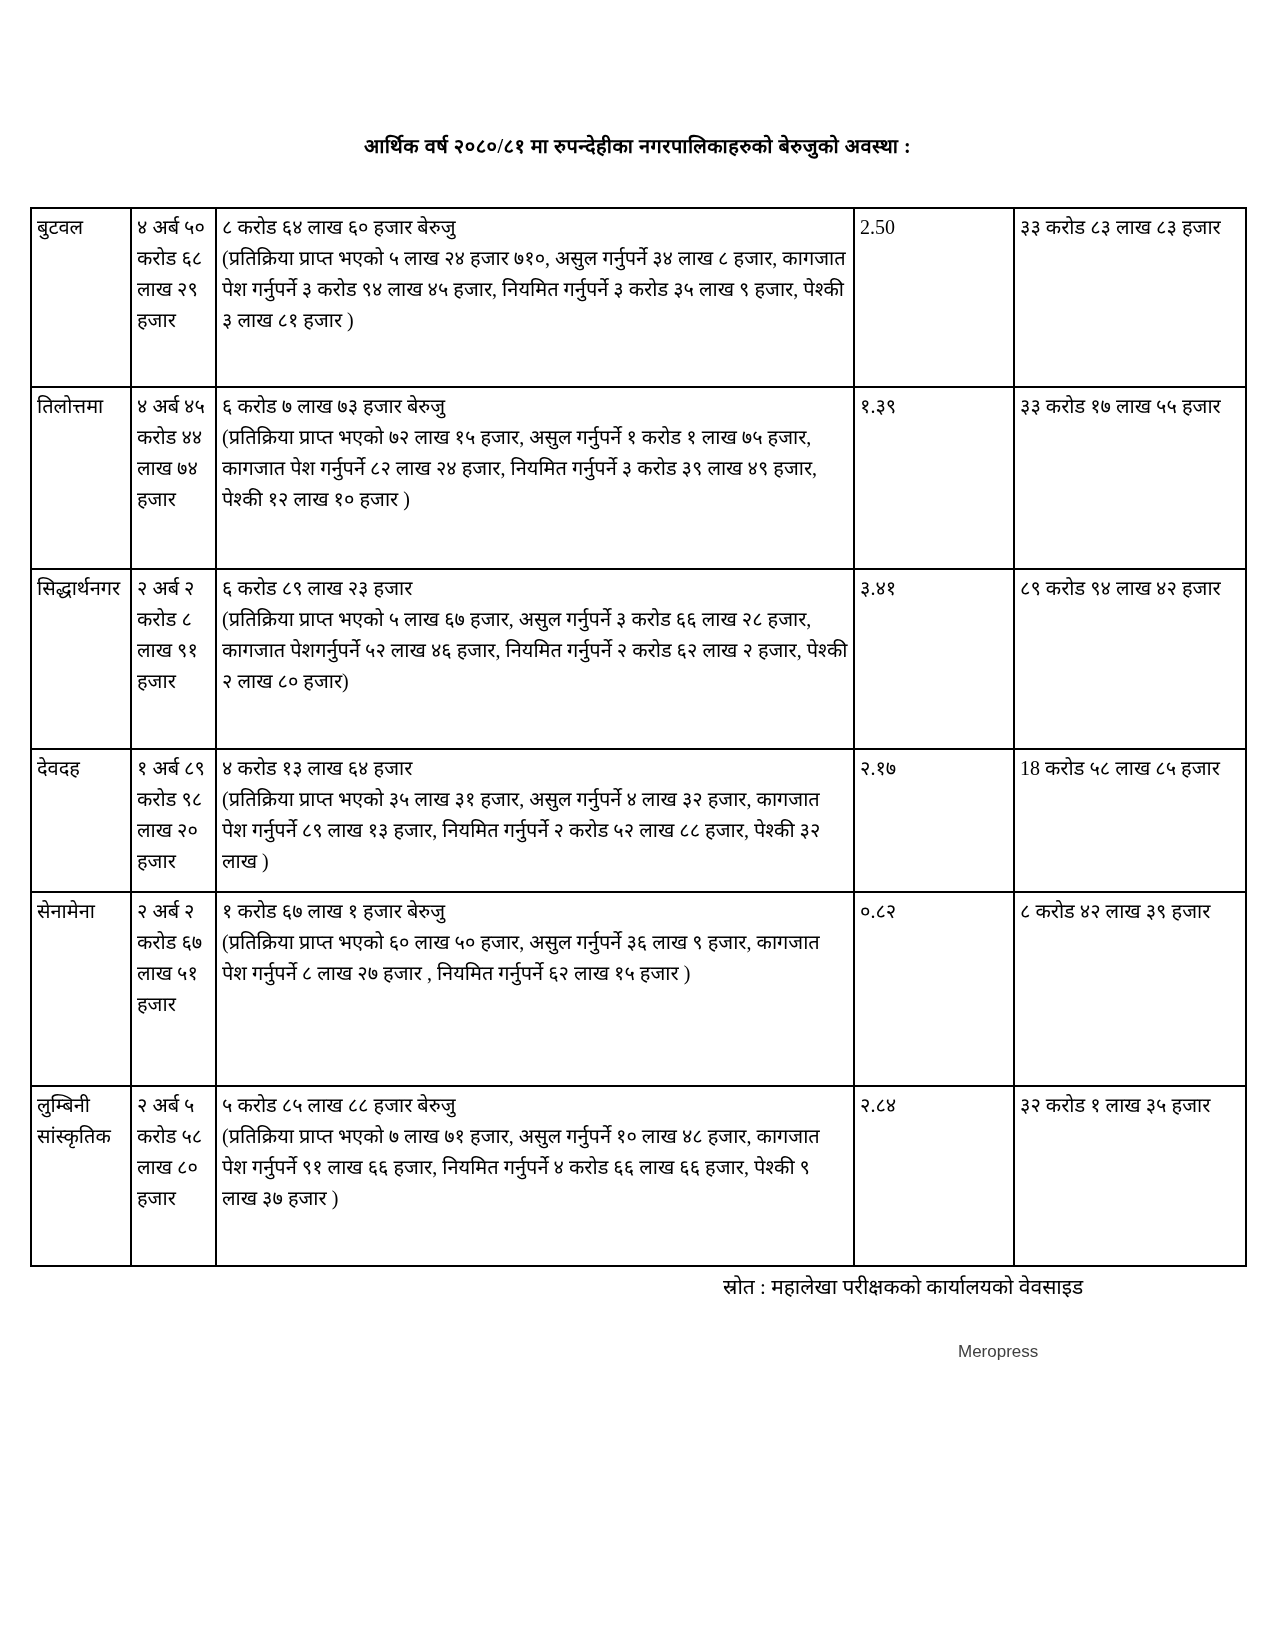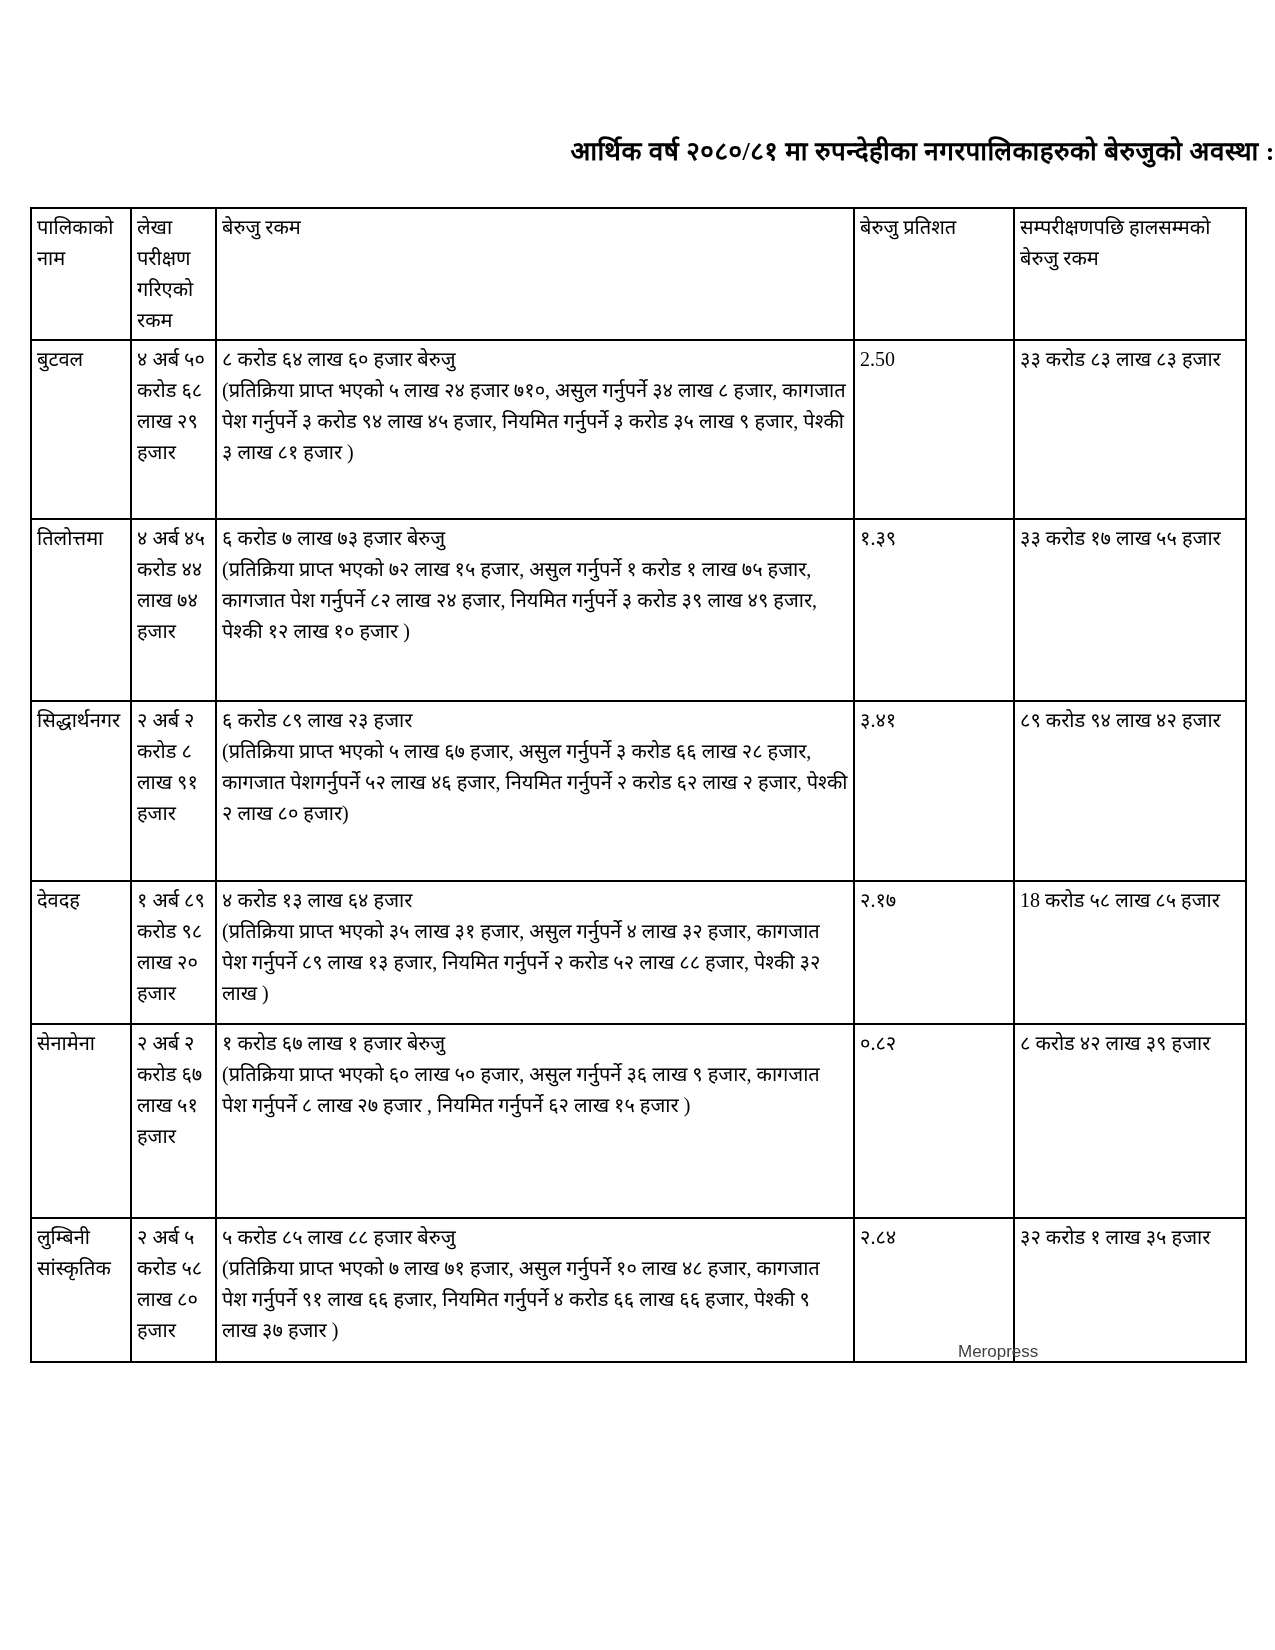--- a/index.html
+++ b/index.html
@@ -10,22 +10,22 @@
     height: 1650px;
     background: #ffffff;
     font-family: "Liberation Serif", "DejaVu Serif", serif;
     color: #000000;
   }
   .title {
     position: absolute;
     top: 132px;
     left: 0;
     width: 100%;
-    text-align: right;
-    font-size: 26px;
+    text-align: center;
+    font-size: 20px;
     font-weight: 600;
     letter-spacing: 0.5px;
   }
   table.report {
     position: absolute;
     top: 207px;
     left: 30px;
     width: 1215px;
     border-collapse: collapse;
     table-layout: fixed;
@@ -39,21 +39,21 @@
     padding: 3px 5px;
     text-align: left;
     overflow: hidden;
   }
   tr.hdr { height: 68px; }
   tr.r0 { height: 179px; }
   tr.r1 { height: 182px; }
   tr.r2 { height: 180px; }
   tr.r3 { height: 143px; }
   tr.r4 { height: 194px; }
-  tr.r5 { height: 144px; }
+  tr.r5 { height: 180px; }
   th.c1 { text-align: center; }
   td.c2, th.c2 { padding-left: 9px; padding-right: 12px; white-space: pre-line; font-size: 21px; }
   td.c3, th.c3 { padding-left: 12px; }
   td.c4, th.c4 { padding-left: 12px; line-height: 33px; }
   td.c0, td.c1 { line-height: 32px; }
   td.c1 { padding-left: 8px; }
   .source {
     position: absolute;
     top: 1272px;
     left: 723px;
@@ -77,27 +77,20 @@
 
   <table class="report">
     <colgroup>
       <col style="width:100px">
       <col style="width:85px">
       <col style="width:638px">
       <col style="width:160px">
       <col style="width:232px">
     </colgroup>
     <tbody>
-        <tr class="hdr">
-      <th class="c0">पालिकाको नाम</th>
-      <th class="c1">लेखा परीक्षण गरिएको रकम</th>
-      <th class="c2">बेरुजु रकम</th>
-      <th class="c3">बेरुजु प्रतिशत</th>
-      <th class="c4">सम्परीक्षणपछि हालसम्मको बेरुजु रकम</th>
-    </tr>
     <tr class="r0">
       <td class="c0">बुटवल</td>
       <td class="c1">४ अर्ब ५० करोड ६८ लाख २९ हजार</td>
       <td class="c2">८ करोड ६४ लाख ६० हजार बेरुजु
 (प्रतिक्रिया प्राप्त भएको ५ लाख २४ हजार ७१०, असुल गर्नुपर्ने ३४ लाख ८ हजार, कागजात पेश गर्नुपर्ने ३ करोड ९४ लाख ४५ हजार, नियमित गर्नुपर्ने ३ करोड ३५ लाख ९ हजार, पेश्की ३ लाख ८१ हजार )</td>
       <td class="c3">2.50</td>
       <td class="c4">३३ करोड ८३ लाख ८३ हजार</td>
     </tr>
     <tr class="r1">
       <td class="c0">तिलोत्तमा</td>
@@ -135,16 +128,17 @@
       <td class="c0">लुम्बिनी सांस्कृतिक</td>
       <td class="c1">२ अर्ब ५ करोड ५८ लाख ८० हजार</td>
       <td class="c2">५ करोड ८५ लाख ८८ हजार बेरुजु
 (प्रतिक्रिया प्राप्त भएको ७ लाख ७१ हजार, असुल गर्नुपर्ने १० लाख ४८ हजार,  कागजात पेश गर्नुपर्ने ९१ लाख ६६ हजार, नियमित गर्नुपर्ने ४ करोड ६६ लाख ६६ हजार, पेश्की ९ लाख ३७ हजार )</td>
       <td class="c3">२.८४</td>
       <td class="c4">३२ करोड १ लाख ३५ हजार</td>
     </tr>
   </tbody>
     </table>
 
+  <div class="source">स्रोत : महालेखा परीक्षकको कार्यालयको वेवसाइड</div>
 
   <div class="watermark">Meropress</div>
 
 </div>
 
 </body></html>

